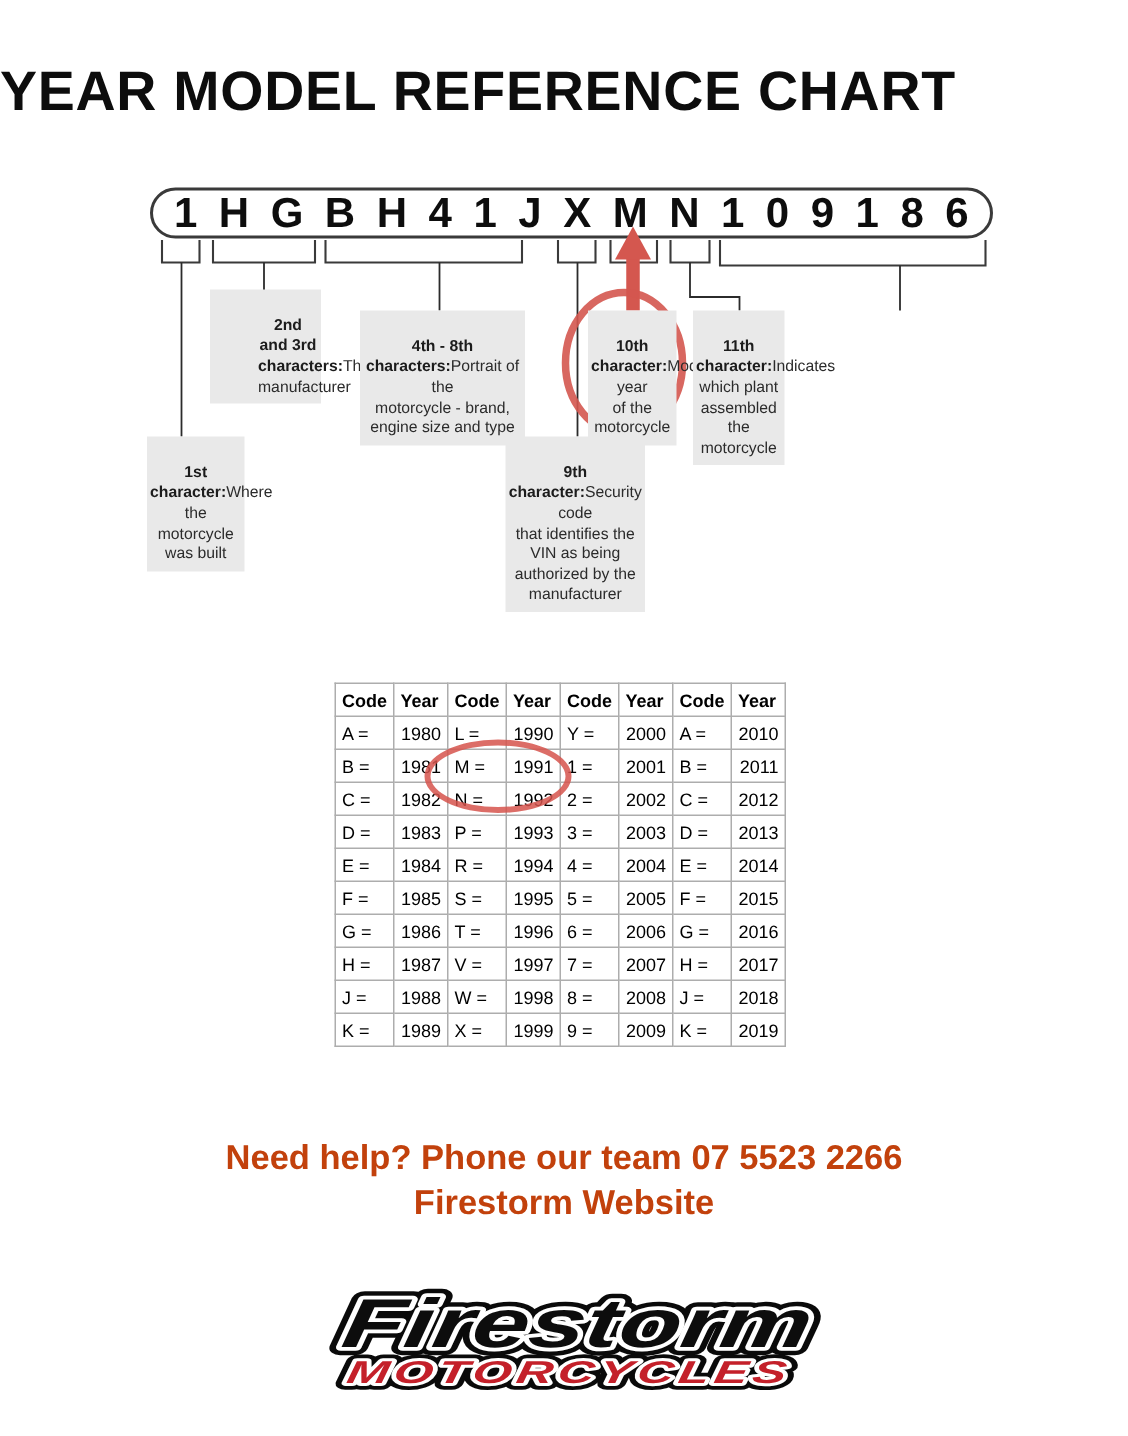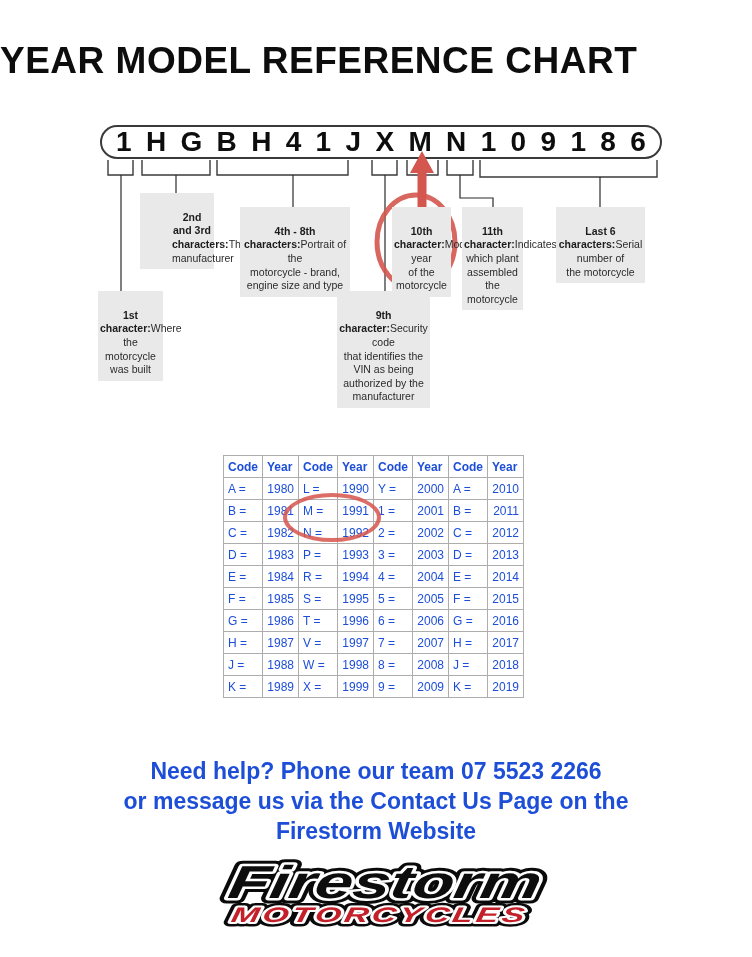--- a/index.html
+++ b/index.html
@@ -38,36 +38,36 @@
   .c7{left:556px;top:207px;width:89px;}
   
   .source-row{position:absolute;left:93px;top:388px;width:600px;height:20px;font-size:11.5px;color:#222;}
   .source-text{position:absolute;left:0;top:2px;white-space:pre;}
   .example-line{position:absolute;left:385px;top:5px;width:48px;height:5px;background:#d4574f;border-radius:3px;}
   .eq{position:absolute;left:452px;top:1px;font-size:12.5px;}
   .example-label{position:absolute;left:485px;top:0;font-size:13px;}
   
   .yc-table{
     position:absolute;left:223px;top:455px;border-collapse:collapse;
-    font-size:12px;color:#1d4ed8;
+    font-size:12px;color:#000000;
   }
   .yc-table th,.yc-table td{
     border:1px solid #adadad;height:22px;padding:0 4px;box-sizing:border-box;background:#fff;
   }
   .yc-table th{font-weight:bold;text-align:left;width:36px;}
   .yc-table td.code{text-align:left;width:36px;}
   .yc-table td.year{text-align:right;width:34px;}
   .table-circle{
     position:absolute;left:283px;top:493px;width:90px;height:41px;
     border:4px solid rgba(214,84,76,.85);border-radius:50%;pointer-events:none;
   }
   
   .help{
     position:absolute;left:0;top:757px;width:752px;text-align:center;
-    font-size:23px;font-weight:bold;line-height:1.3;color:#1d4ed8;
+    font-size:23px;font-weight:bold;line-height:1.3;color:#c2410c;
   }
   
   .logo{position:absolute;left:196px;top:856px;}
 </style>
 </head>
 <body>
 
 <div class="page">
 
   <h1 class="title">YEAR MODEL REFERENCE CHART</h1>
@@ -152,25 +152,20 @@
 motorcycle</span>
   </div>
   <div class="callout c6">
     <span class="t">11th
 character:</span><span>Indicates
 which plant
 assembled
 the
 motorcycle</span>
   </div>
-  <div class="callout c7">
-    <span class="t">Last 6
-characters:</span><span>Serial number of
-the motorcycle</span>
-  </div>
 
 
   <table class="yc-table">
     <thead>
         <tr>
           <th>Code</th>
           <th>Year</th>
           <th>Code</th>
           <th>Year</th>
           <th>Code</th>
@@ -279,21 +274,20 @@
           <td class="year">2009</td>
           <td class="code">K =</td>
           <td class="year">2019</td>
         </tr>
       </tbody>
   </table>
   <div class="table-circle"></div>
 
   <div class="help">
     <div>Need help?  Phone our team 07 5523 2266</div>
-    <div>or message us via the Contact Us Page on the</div>
     <div>Firestorm Website</div>
   </div>
 
   <svg class="logo" width="360" height="84" viewBox="0 0 360 84">
     <g transform="skewX(-10) translate(14,0)" font-family="Liberation Sans, sans-serif" font-style="italic" font-weight="bold" text-anchor="middle">
 
       <text x="180" y="42" font-size="46" textLength="312" lengthAdjust="spacingAndGlyphs" fill="none" stroke="#0a0a0a" stroke-width="11" stroke-linejoin="round">Firestorm</text>
       <text x="180" y="42" font-size="46" textLength="312" lengthAdjust="spacingAndGlyphs" fill="none" stroke="#ffffff" stroke-width="5" stroke-linejoin="round">Firestorm</text>
       <text x="180" y="42" font-size="46" textLength="312" lengthAdjust="spacingAndGlyphs" fill="#0d0d0d">Firestorm</text>
 

